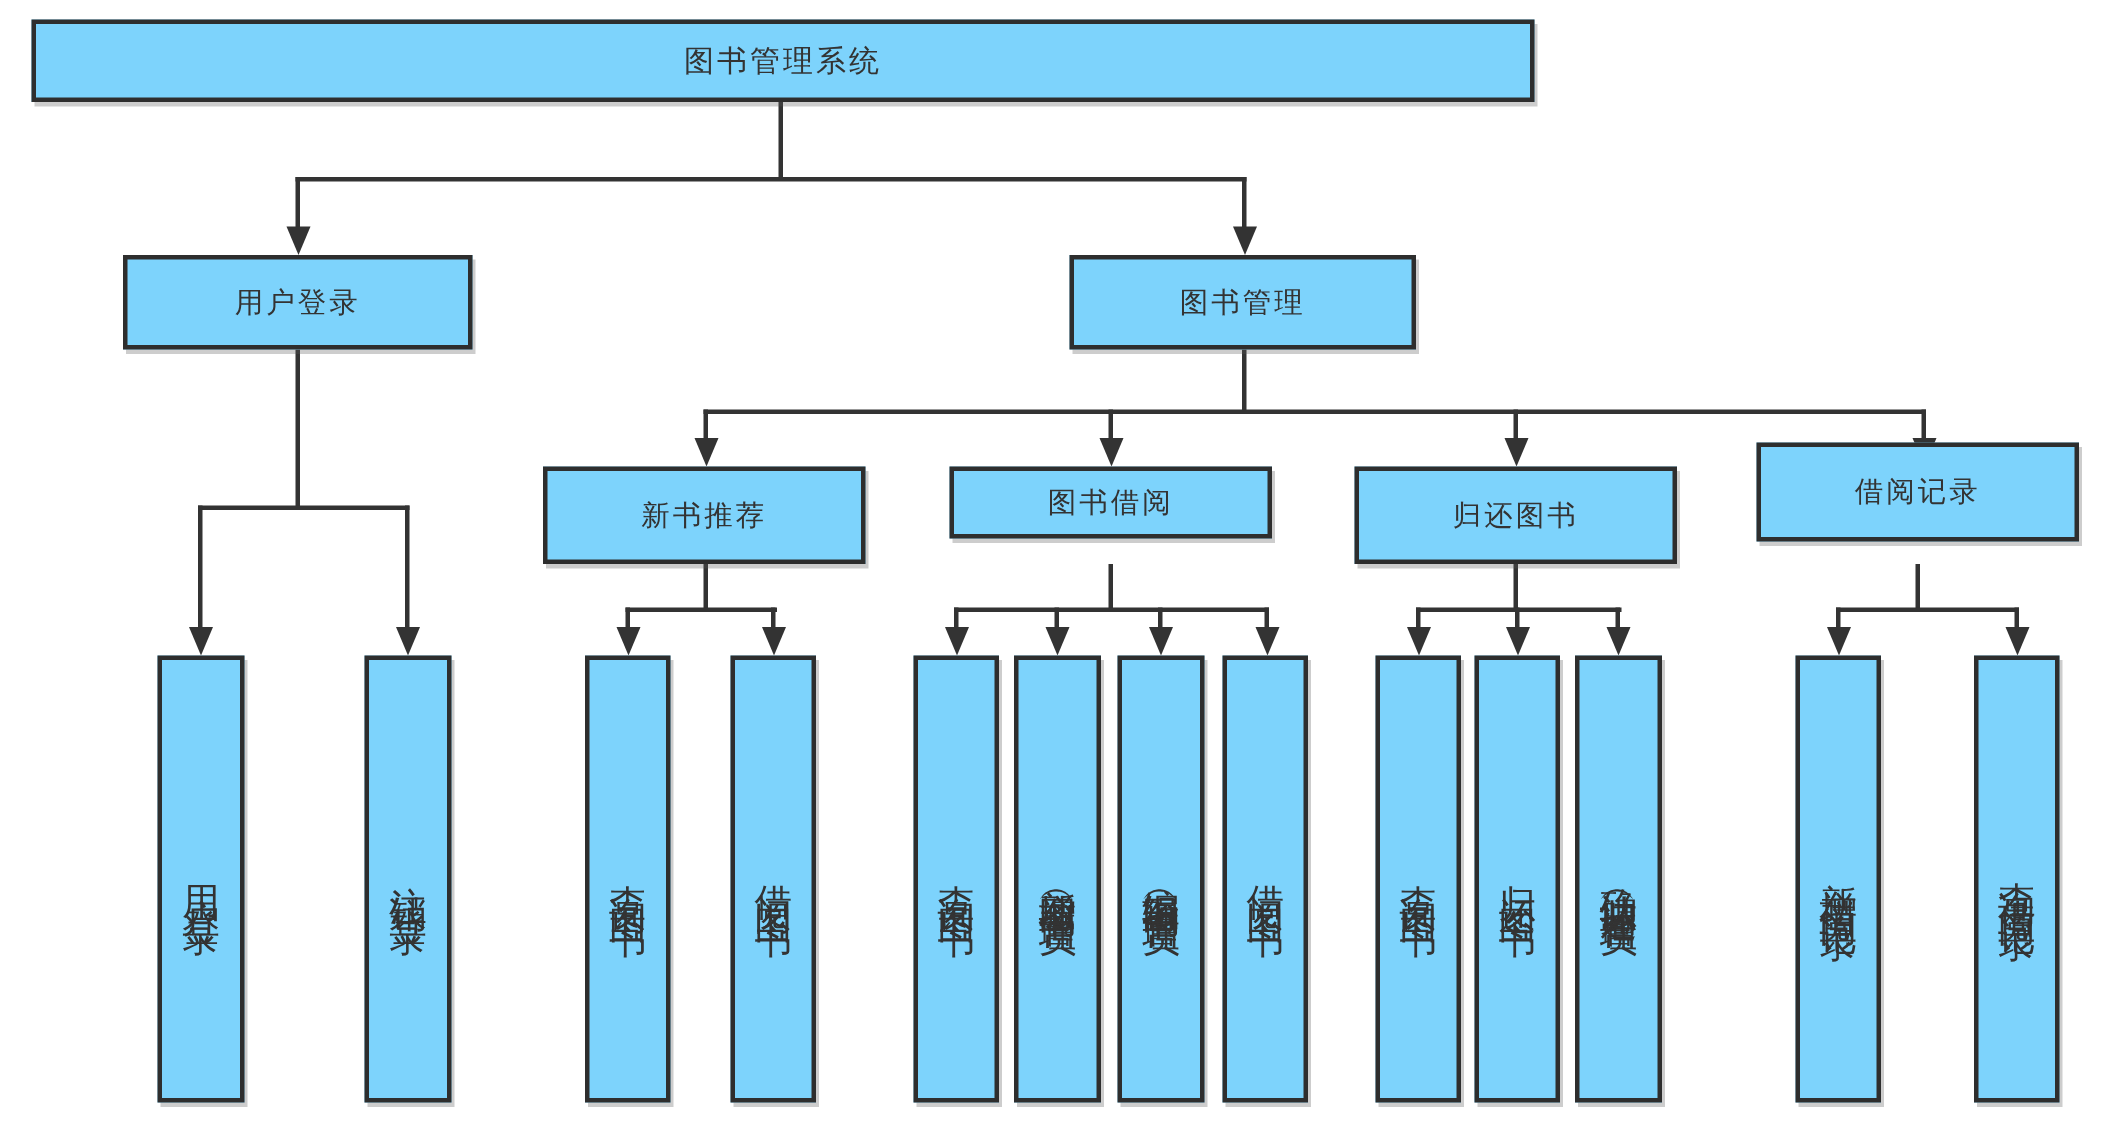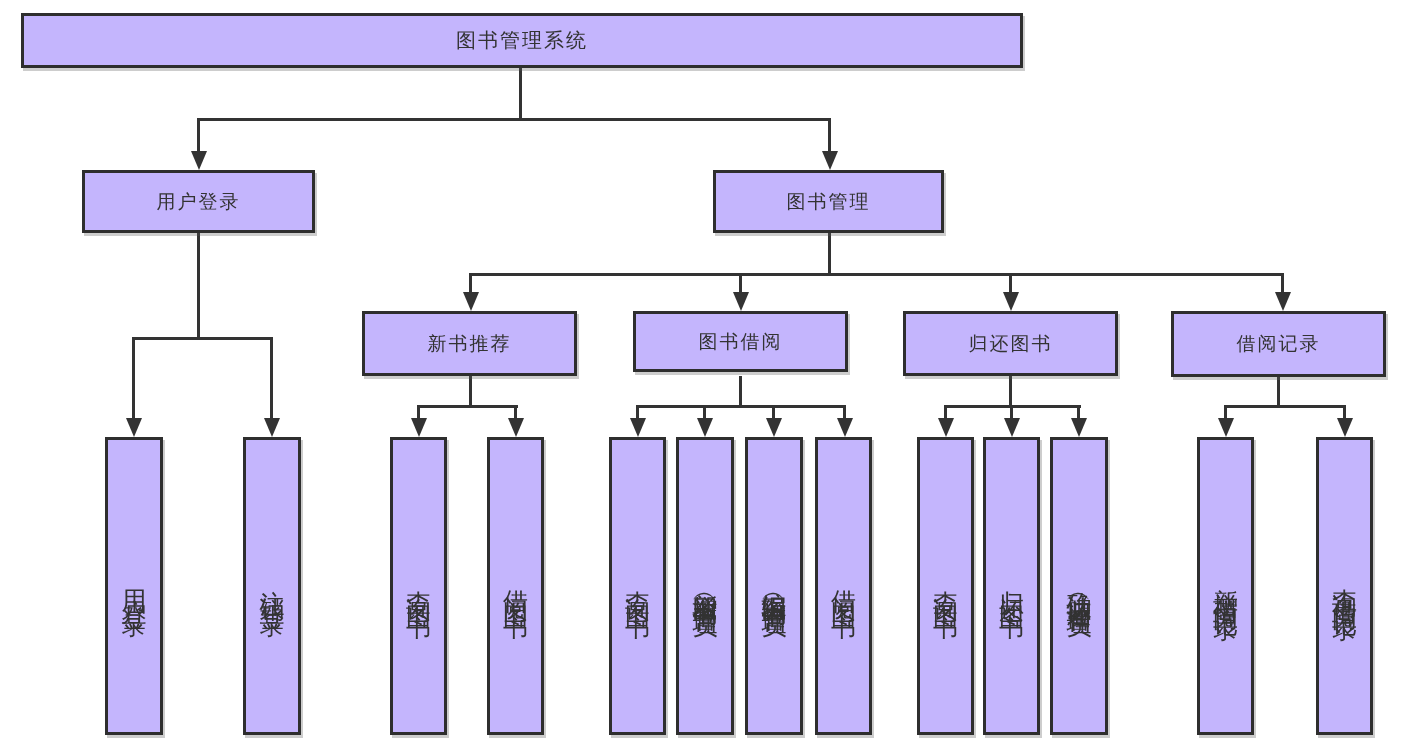--- a/index.html
+++ b/index.html
@@ -7,21 +7,21 @@
     position:relative;
     width:1405px;height:747px;
     background:#ffffff;
     font-family:"DejaVu Sans","Liberation Sans",sans-serif;
     overflow:hidden;
   }
   
   .node{
     position:absolute;
     box-sizing:border-box;
-    background:#c4b5fd;
+    background:#7dd3fc;
     border:3px solid #2e2e2e;
     display:flex;align-items:center;justify-content:center;
     box-shadow:2px 3px 0 rgba(90,90,90,0.30);
     color:#333333;
   }
   .node span{white-space:nowrap;}
   .root-node span{font-size:20px;letter-spacing:2px;}
   .h-node span{font-size:19px;letter-spacing:2px;}
   
   .tall span{
@@ -126,27 +126,27 @@
     <span>用户登录</span>
   </div>
 
   <div class="node h-node" style="left:713px;top:170px;width:231px;height:63px;">
     <span>图书管理</span>
   </div>
 
   <div class="node h-node" style="left:362px;top:311px;width:215px;height:65px;">
     <span>新书推荐</span>
   </div>
-  <div class="node h-node" style="left:633px;top:311px;width:215px;height:61px;">
+  <div class="node h-node" style="left:633px;top:311px;width:215px;height:48px;">
     <span>图书借阅</span>
   </div>
   <div class="node h-node" style="left:903px;top:311px;width:215px;height:65px;">
     <span>归还图书</span>
   </div>
-  <div class="node h-node" style="left:1171px;top:311px;width:215px;height:66px;">
+  <div class="node h-node" style="left:1171px;top:295px;width:215px;height:66px;">
     <span>借阅记录</span>
   </div>
 
   <div class="node tall ls4" style="left:105px;top:437px;width:58px;height:298px;">
     <span>用户登录</span>
   </div>
   <div class="node tall ls4" style="left:243px;top:437px;width:58px;height:298px;">
     <span>注销登录</span>
   </div>
 

